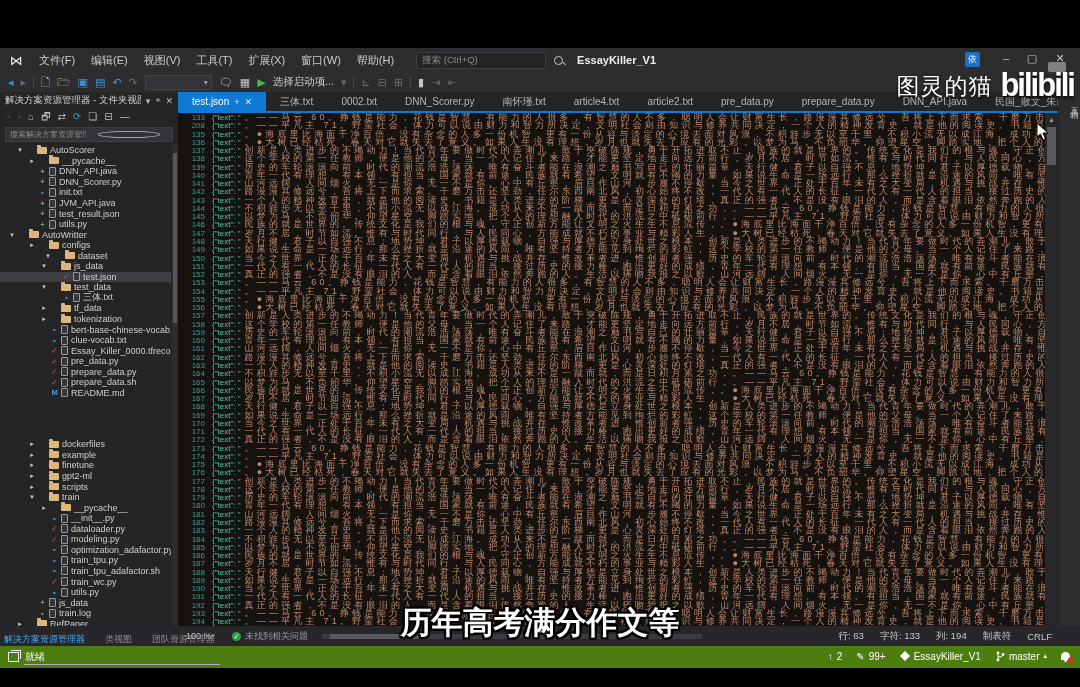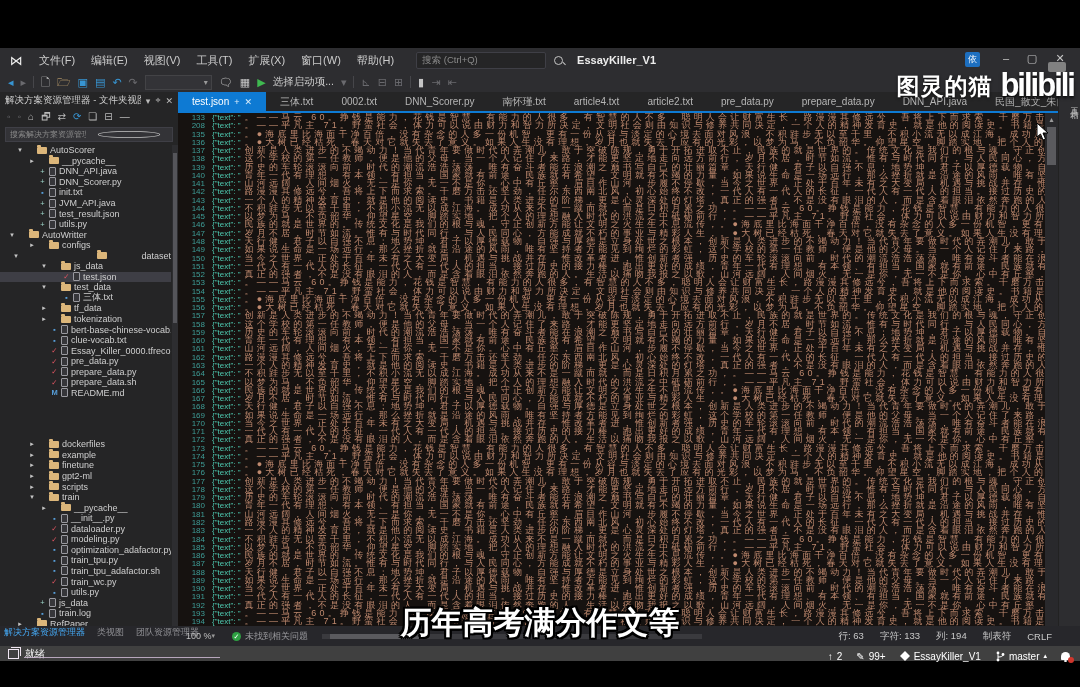--- a/index.html
+++ b/index.html
@@ -73,45 +73,45 @@
   
   #v-scroll{left:1045px;top:113px;width:13px;height:513px;background:#29292c;}
   #v-scroll .arr{position:absolute;top:2px;left:0;width:13px;text-align:center;font-size:8px;color:#9a9a9a;}
   #v-scroll .thumb{position:absolute;top:14px;left:2px;width:9px;height:38px;background:#5a5a5e;}
   #right-strip{left:1058px;top:92px;width:22px;height:534px;background:#2d2d30;border-left:1px solid #222;}
   #right-strip .vtab{writing-mode:vertical-rl;font-size:8.5px;color:#bbbbbb;letter-spacing:2px;margin:8px auto 0;display:block;text-align:center;width:100%;}
   #cursor{left:1036px;top:122px;width:14px;height:20px;pointer-events:none;z-index:60;}
 
   
   #status-row{left:0;top:626px;width:1080px;height:20px;background:#27272b;}
-  #panel-tabs{position:absolute;left:4px;top:0;height:20px;display:flex;align-items:flex-start;gap:12px;}
+  #panel-tabs{position:absolute;left:4px;top:0;height:20px;display:flex;align-items:flex-end;gap:20px;}
   .ptab{font-size:9px;color:#8f8f93;white-space:nowrap;}
   .ptab.active{color:#44a6f0;}
   #ed-zoom{position:absolute;left:186px;top:0;height:20px;display:flex;align-items:center;font-size:9px;color:#c0c0c0;}
   #issues{position:absolute;left:232px;top:0;height:20px;display:flex;align-items:center;gap:4px;}
   #issues .ok{width:9px;height:9px;border-radius:50%;background:#2ea043;color:#fff;font-size:7px;line-height:9px;text-align:center;}
   #issues span.lbl{font-size:9px;color:#9a9a9e;}
   #h-scroll{position:absolute;left:322px;top:8px;width:380px;height:5px;background:#3a3a3e;}
   #h-scroll .thumb{position:absolute;left:8px;top:0;width:95px;height:5px;background:#5a5a5e;}
   #caret-stats{position:absolute;right:28px;top:0;height:20px;display:flex;align-items:center;gap:16px;font-size:9.5px;color:#c8c8c8;white-space:nowrap;}
 
-  #statusbar{left:0;top:646px;width:1080px;height:15px;background:#404040;display:flex;align-items:center;}
+  #statusbar{left:0;top:646px;width:1080px;height:22px;background:#4d7c0f;display:flex;align-items:center;}
   #ready-ic{width:9px;height:8px;border:1px solid #f0e6f2;margin:0 6px 0 8px;position:relative;}
   #ready-ic::before{content:"";position:absolute;left:2px;top:-3px;width:9px;height:8px;border-top:1px solid #f0e6f2;border-right:1px solid #f0e6f2;}
   #ready-label{font-size:10px;color:#fff;}
   #sb-line{position:absolute;left:24px;bottom:3px;width:196px;height:1px;background:#cdb9d2;opacity:.85;}
   #sb-right{position:absolute;right:10px;top:0;height:20px;display:flex;align-items:center;gap:14px;color:#fff;font-size:10px;}
   .sb-item{display:flex;align-items:center;gap:4px;white-space:nowrap;}
   .bell{width:9px;height:8px;background:#fff;border-radius:5px 5px 1px 1px;position:relative;}
   .bell::after{content:"";position:absolute;left:3px;bottom:-2px;width:3px;height:2px;background:#fff;border-radius:50%;}
   .bell-dot{position:absolute;right:-4px;bottom:-3px;width:6px;height:6px;border-radius:50%;background:#d0362c;color:#fff;font-size:4px;}
 
   
   #watermark{position:absolute;right:6px;top:68px;display:flex;align-items:center;gap:8px;z-index:50;}
-  #wm-name{font-size:23px;font-weight:bold;color:#fff;text-shadow:0 1px 3px rgba(0,0,0,.8);letter-spacing:1px;}
+  #wm-name{font-size:23px;font-weight:normal;color:#fff;text-shadow:0 1px 3px rgba(0,0,0,.8);letter-spacing:1px;}
   #wm-logo{font-size:31px;font-weight:900;color:#fff;letter-spacing:-2px;text-shadow:0 1px 3px rgba(0,0,0,.8);transform:scaleY(1.05);}
   #wm-badge{position:absolute;right:8px;top:-6px;width:18px;height:10px;background:#8b8b8b;border-radius:2px;opacity:.9;}
   #subtitle{position:absolute;left:50%;top:602px;transform:translateX(-50%);font-size:31px;font-weight:bold;color:#fff;z-index:55;white-space:nowrap;
             text-shadow:-2px 0 0 #000,2px 0 0 #000,0 -2px 0 #000,0 2px 0 #000,-2px -2px 0 #000,2px 2px 0 #000,-2px 2px 0 #000,2px -2px 0 #000;}
 </style>
 </head>
 <body>
 
 <div id="stage">
 
@@ -241,21 +241,21 @@
           <span class="badge "></span>
           <span class="ic-folder"></span>
           <span>AutoWritter</span>
         </div>
         <div class="trow" style="padding-left: 28px;">
           <span class="chev">▸</span>
           <span class="badge "></span>
           <span class="ic-folder"></span>
           <span>configs</span>
         </div>
-        <div class="trow" style="padding-left: 12px; justify-content: space-between;">
+        <div class="trow" style="padding-left: 44px;">
           <span class="chev">▾</span>
           <span class="badge "></span>
           <span class="ic-folder"></span>
           <span>dataset</span>
         </div>
         <div class="trow" style="padding-left: 40px;">
           <span class="chev">▾</span>
           <span class="badge "></span>
           <span class="ic-folder"></span>
           <span>js_data</span>

